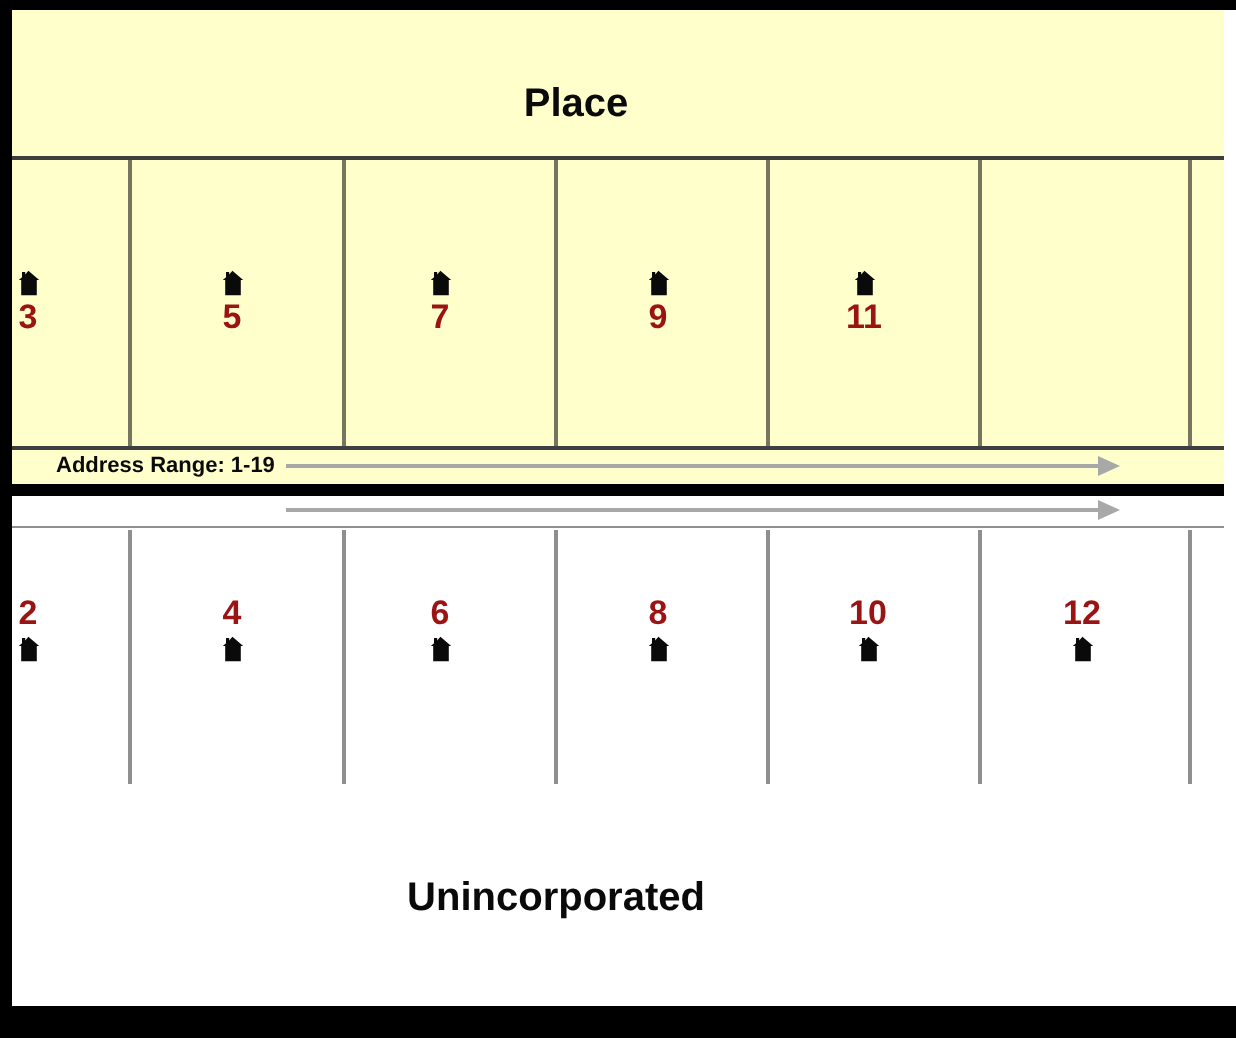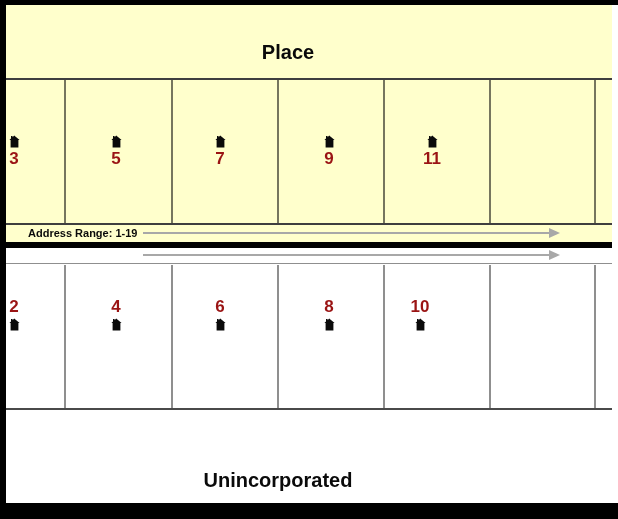--- a/index.html
+++ b/index.html
@@ -54,21 +54,21 @@
   .arrow-head{
     position:absolute; left:406px; top:0; width:0; height:0;
     border-top:5px solid transparent; border-bottom:5px solid transparent;
     border-left:11px solid #A8A8A8;
   }
 
   
   .street{top:237px; height:6px; background:#000;}
 
   
-  .bottom-area{top:418px; height:93px; background:#ffffff;}
+  .bottom-area{top:387px; height:93px; background:#ffffff;}
   .bottom-area .big-title{left:272px; top:47px;}
 </style>
 </head>
 <body>
 
 <div class="canvas">
   <div class="inner">
 
     <div class="section banner">
       <div class="big-title">Place</div>
@@ -154,22 +154,28 @@
           <svg class="house" width="11" height="13" viewBox="0 0 11 13">
             <path d="M5.2 0.4 L10.6 5 L9.4 5 L9.4 12.6 L1.6 12.6 L1.6 5 L0.4 5 L2 3.6 L2 1 L3.6 1 L3.6 2.2 Z" fill="#0a0a0a"></path>
           </svg>
         </div>
         <div class="unit" style="left: 323px; top: 33px;">
           <div class="addr-num">8</div>
           <svg class="house" width="11" height="13" viewBox="0 0 11 13">
             <path d="M5.2 0.4 L10.6 5 L9.4 5 L9.4 12.6 L1.6 12.6 L1.6 5 L0.4 5 L2 3.6 L2 1 L3.6 1 L3.6 2.2 Z" fill="#0a0a0a"></path>
           </svg>
         </div>
-        <div class="unit" style="left: 414px; top: 33px;">
+        <div class="unit" style="left: 428px; top: 33px;">
           <div class="addr-num">10</div>
+          <svg class="house" width="11" height="13" viewBox="0 0 11 13">
+            <path d="M5.2 0.4 L10.6 5 L9.4 5 L9.4 12.6 L1.6 12.6 L1.6 5 L0.4 5 L2 3.6 L2 1 L3.6 1 L3.6 2.2 Z" fill="#0a0a0a"></path>
+          </svg>
+        </div>
+        <div class="unit" style="left: 535px; top: 33px;">
+          <div class="addr-num">12</div>
           <svg class="house" width="11" height="13" viewBox="0 0 11 13">
             <path d="M5.2 0.4 L10.6 5 L9.4 5 L9.4 12.6 L1.6 12.6 L1.6 5 L0.4 5 L2 3.6 L2 1 L3.6 1 L3.6 2.2 Z" fill="#0a0a0a"></path>
           </svg>
         </div>
       </div>
 
     <div class="section bottom-area">
       <div class="big-title">Unincorporated</div>
     </div>
 

